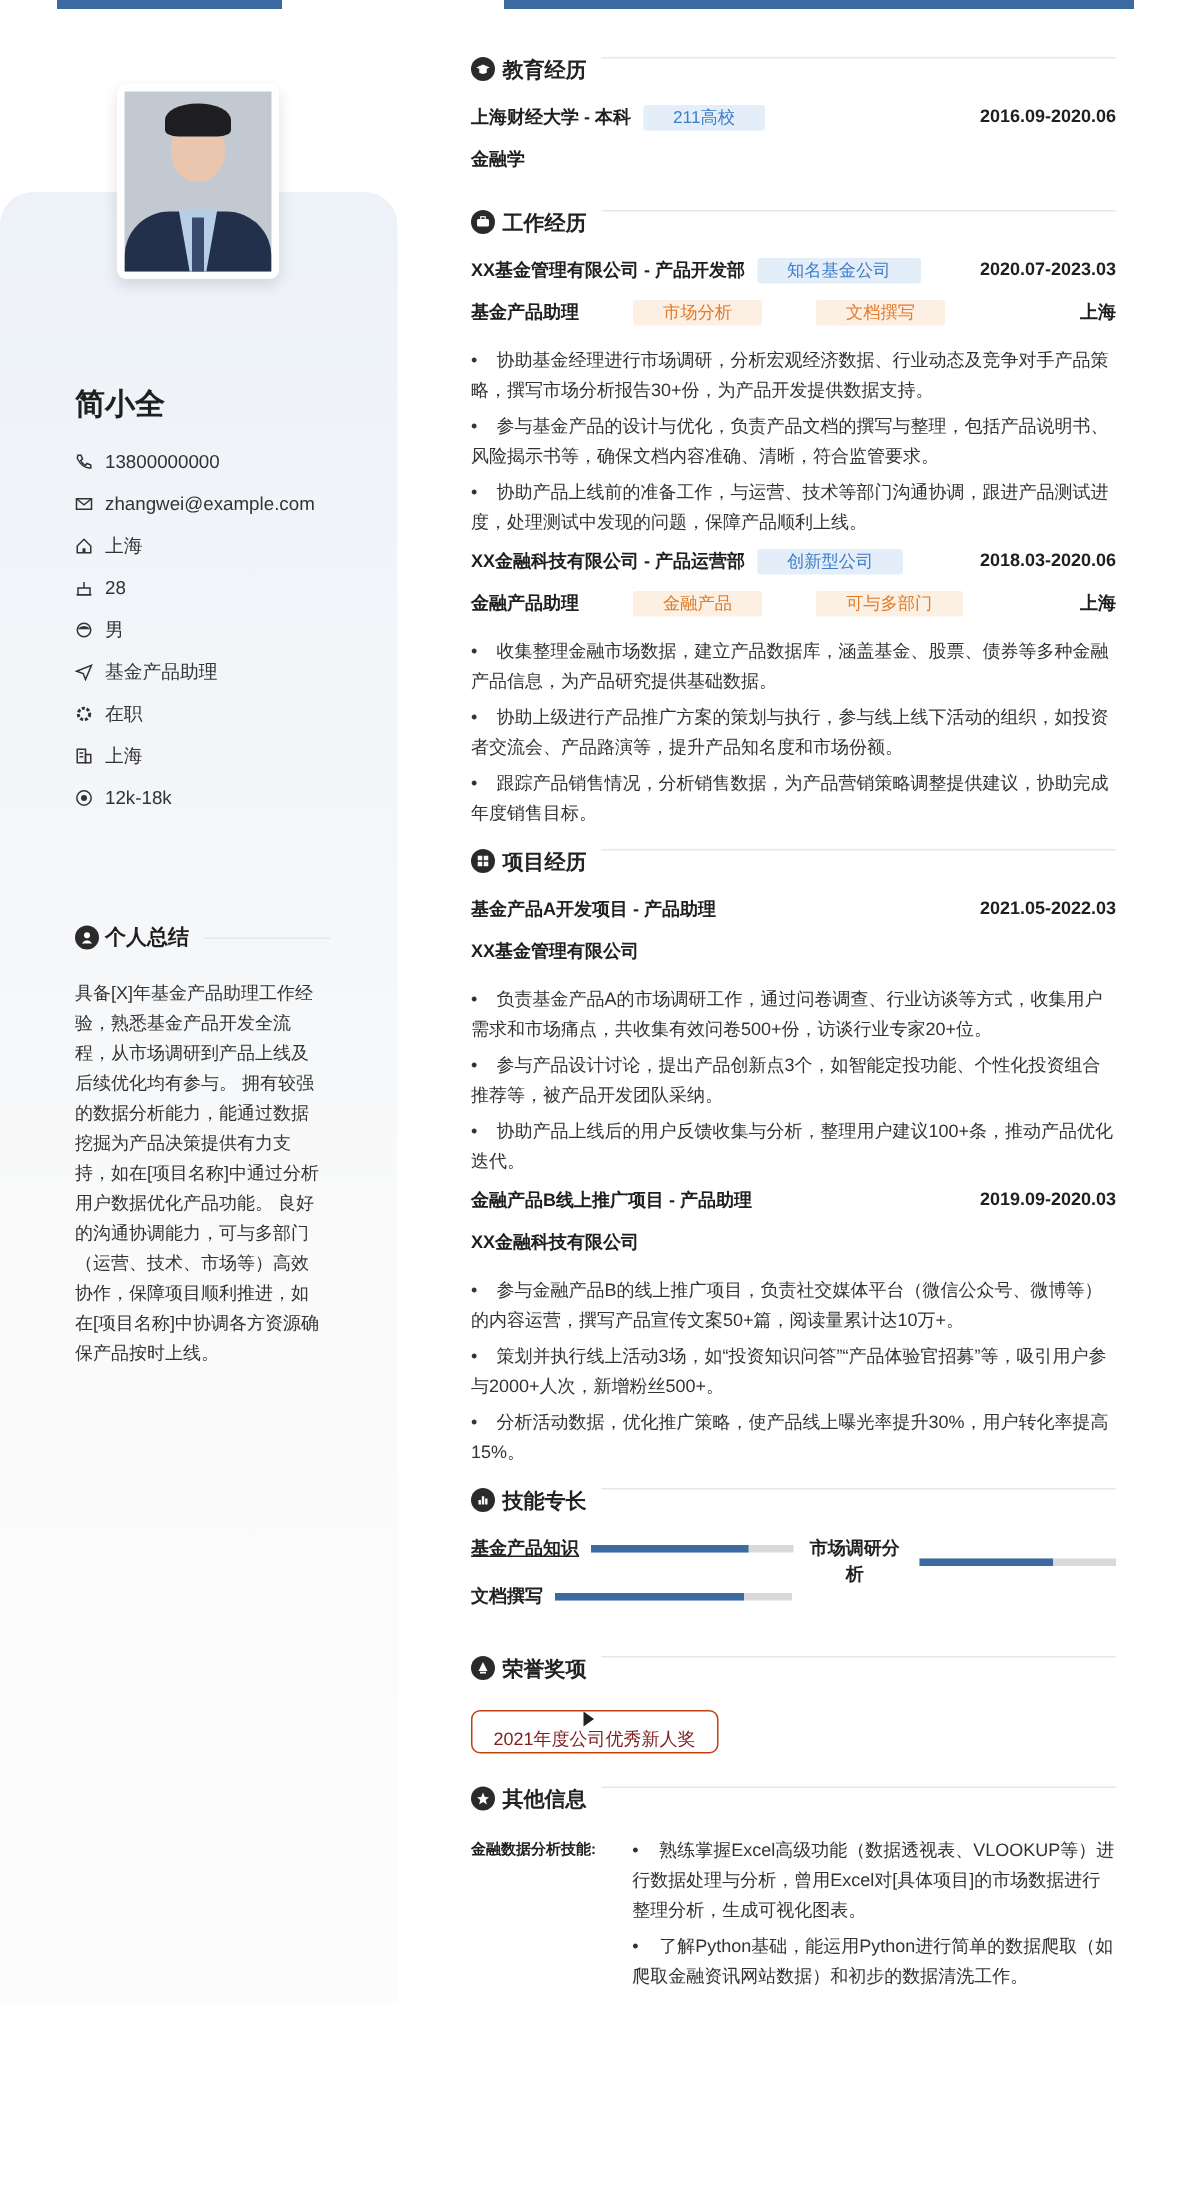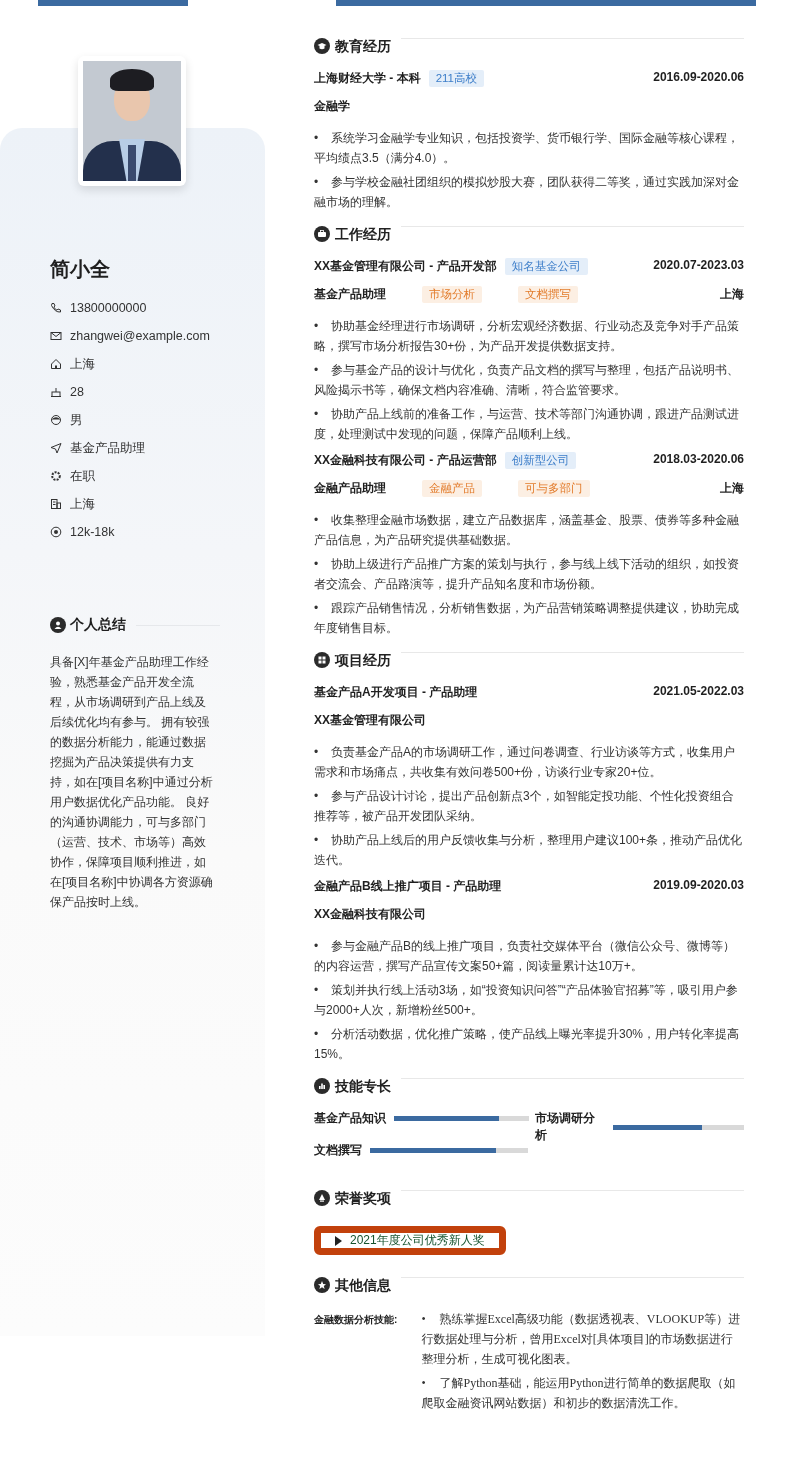--- a/index.html
+++ b/index.html
@@ -45,41 +45,41 @@
   
   .main { position: absolute; left: 314px; top: 38px; width: 430px; }
   .sec-title { display: flex; align-items: flex-start; height: 22px; margin-bottom: 10px; }
   .sec-title .badge-ic { width: 16px; height: 16px; border-radius: 50%; background: #2b2b2b; display: inline-flex; align-items: center; justify-content: center; }
   .sec-title .badge-ic svg { width: 10px; height: 10px; }
   .sec-title .t { font-size: 14px; font-weight: bold; margin-left: 5px; color: #222; }
   .sec-title .line { flex: 1; height: 1px; background: #e8e8e8; margin-left: 10px; }
 
   .row { display: flex; justify-content: space-between; align-items: flex-start; height: 28px; font-size: 12px; font-weight: bold; }
   .row .left { display: flex; align-items: center; }
-  .tag { font-size: 11.5px; font-weight: normal; padding: 1px 7px; border-radius: 2px; margin-left: 8px; }
+  .tag { font-size: 11.5px; font-weight: normal; padding: 1px 20px; border-radius: 2px; margin-left: 8px; }
   .tag.blue { background: #e4eef9; color: #3d7ec9; }
   .tag.orange { background: #fcefe3; color: #e27b2a; margin-left: 36px; }
   .bullets { list-style: none; margin-top: 2px; }
   .bullets li { font-size: 12px; line-height: 20px; color: #333; margin-bottom: 4px; padding-left: 0; }
   .bullets li::before { content: "•"; display: inline-block; width: 17px; color: #333; font-size: 12px; }
   .block { margin-bottom: 8px; }
   .section { margin-bottom: 14px; }
 
   .skills { position: relative; height: 66px; }
   .skill { position: absolute; display: flex; align-items: center; font-size: 12px; font-weight: bold; color: #222; }
   .skill .bar { height: 5px; background: #d9d9d9; margin-left: 8px; position: relative; }
   .skill .fill { position: absolute; left: 0; top: 0; height: 5px; background: #3b6aa0; }
 
-  .award { display: inline-flex; align-items: center; border: 7px solid #c2410c; border-radius: 6px; padding: 0 14px; height: 29px; font-size: 12px; color: #14532d; margin: 4px 0 22px 0; }
+  .award { display: inline-flex; align-items: center; border: 1px solid #c2410c; border-radius: 6px; padding: 0 14px; height: 29px; font-size: 12px; color: #7f1d1d; margin: 4px 0 22px 0; flex-direction: column; }
   .award .tri { width: 0; height: 0; border-left: 7px solid #222; border-top: 5px solid transparent; border-bottom: 5px solid transparent; margin-right: 8px; }
 
   .other { display: flex; margin-top: 6px; }
   .other .label { font-size: 10px; font-weight: bold; width: 108px; line-height: 22px; white-space: nowrap; }
   .other ul { list-style: none; width: 324px; }
-  .other li { font-size: 12px; line-height: 20px; color: #333; margin-bottom: 4px; font-family: Liberation Serif, serif; }
+  .other li { font-size: 12px; line-height: 20px; color: #333; margin-bottom: 4px; }
   .other li::before { content: "•"; display: inline-block; width: 18px; }
 </style>
 </head>
 <body>
 
 <div class="topbar-left"></div>
 <div class="topbar-right"></div>
 
 <aside class="sidebar"></aside>
 
@@ -207,24 +207,20 @@
     <div class="row">
       <div class="left">
         <span>上海财经大学 - 本科</span>
         <span class="tag blue">211高校</span>
       </div>
       <span>2016.09-2020.06</span>
     </div>
     <div class="row">
       <span>金融学</span>
     </div>
-    <ul class="bullets">
-      <li>系统学习金融学专业知识，包括投资学、货币银行学、国际金融等核心课程，平均绩点3.5（满分4.0）。</li>
-      <li>参与学校金融社团组织的模拟炒股大赛，团队获得二等奖，通过实践加深对金融市场的理解。</li>
-    </ul>
   </section>
 
   <section class="section">
     <div class="sec-title">
       <span class="badge-ic">
           <svg viewBox="0 0 10 10">
             <rect x="1" y="3" width="8" height="5" rx="1" fill="#fff"></rect>
             <rect x="3.5" y="1.5" width="3" height="2" fill="none" stroke="#fff" stroke-width="0.8"></rect>
           </svg>
         </span>
@@ -330,27 +326,27 @@
           <svg viewBox="0 0 10 10">
             <rect x="2" y="5" width="1.6" height="3" fill="#fff"></rect>
             <rect x="4.2" y="2.5" width="1.6" height="5.5" fill="#fff"></rect>
             <rect x="6.4" y="4" width="1.6" height="4" fill="#fff"></rect>
           </svg>
         </span>
       <span class="t">技能专长</span>
       <span class="line"></span>
     </div>
     <div class="skills">
-      <div class="skill" style="left:0;top:0;">
+      <div class="skill" style="left:0;top:0;text-decoration:underline;">
         <span>基金产品知识</span>
         <span class="bar" style="width:135px;">
             <span class="fill" style="width:78%;"></span>
           </span>
       </div>
-      <div class="skill" style="left:221px;top:0;">
+      <div class="skill" style="left:221px;top:0;text-align:center;">
         <span>市场调研分析</span>
         <span class="bar" style="width:136px;">
             <span class="fill" style="width:68%;"></span>
           </span>
       </div>
       <div class="skill" style="left:0;top:32px;">
         <span>文档撰写</span>
         <span class="bar" style="width:158px;">
             <span class="fill" style="width:80%;"></span>
           </span>

